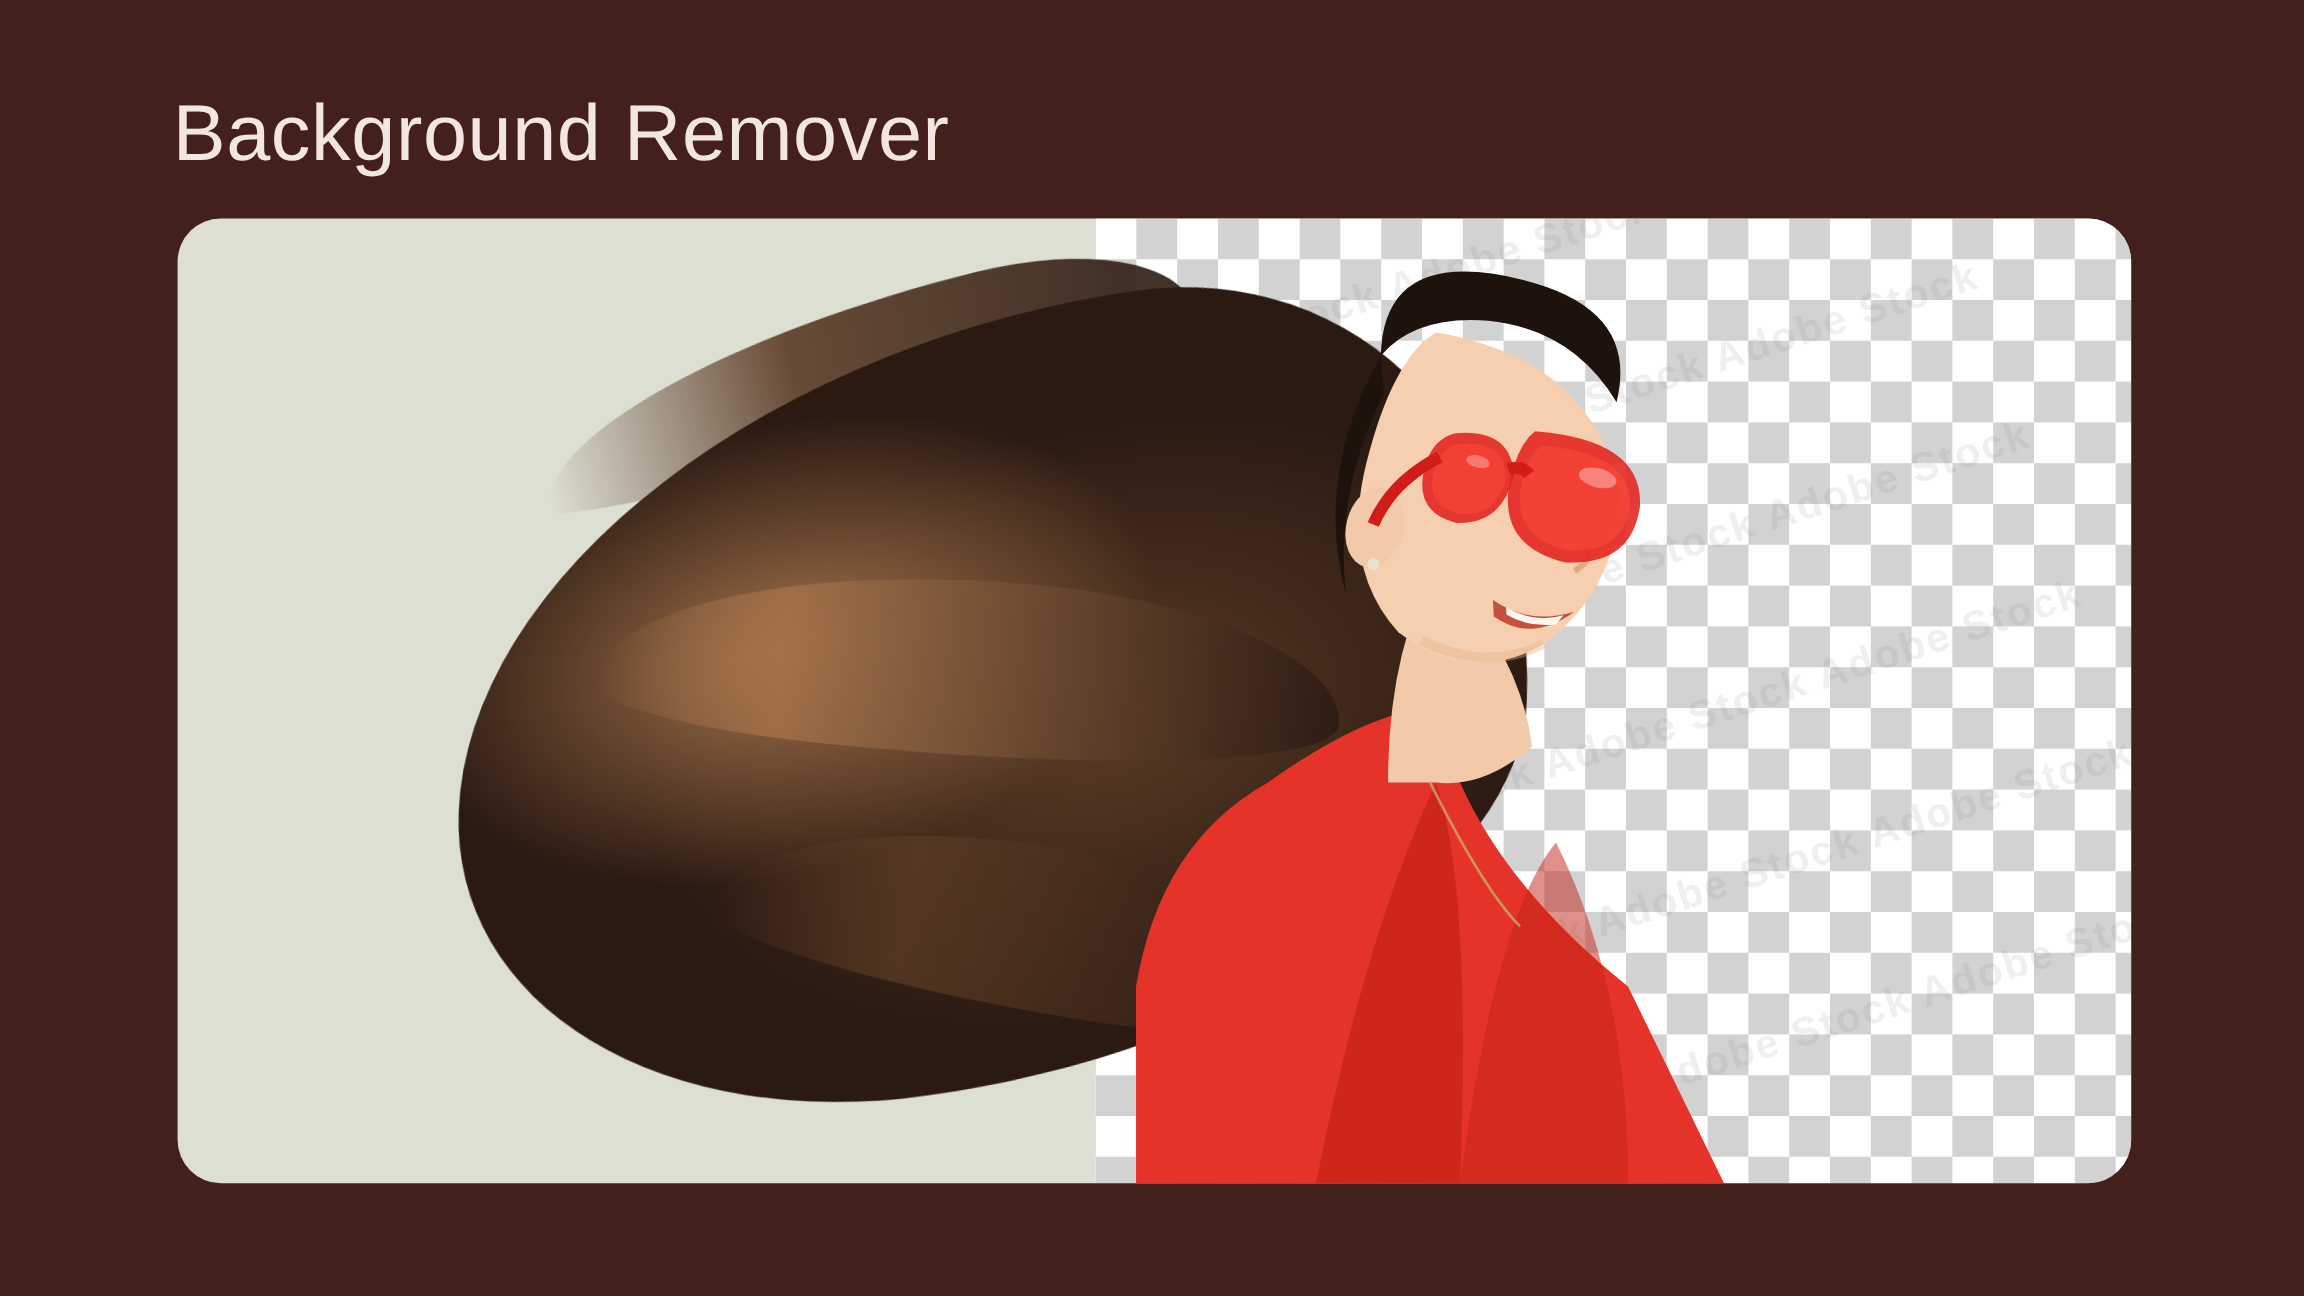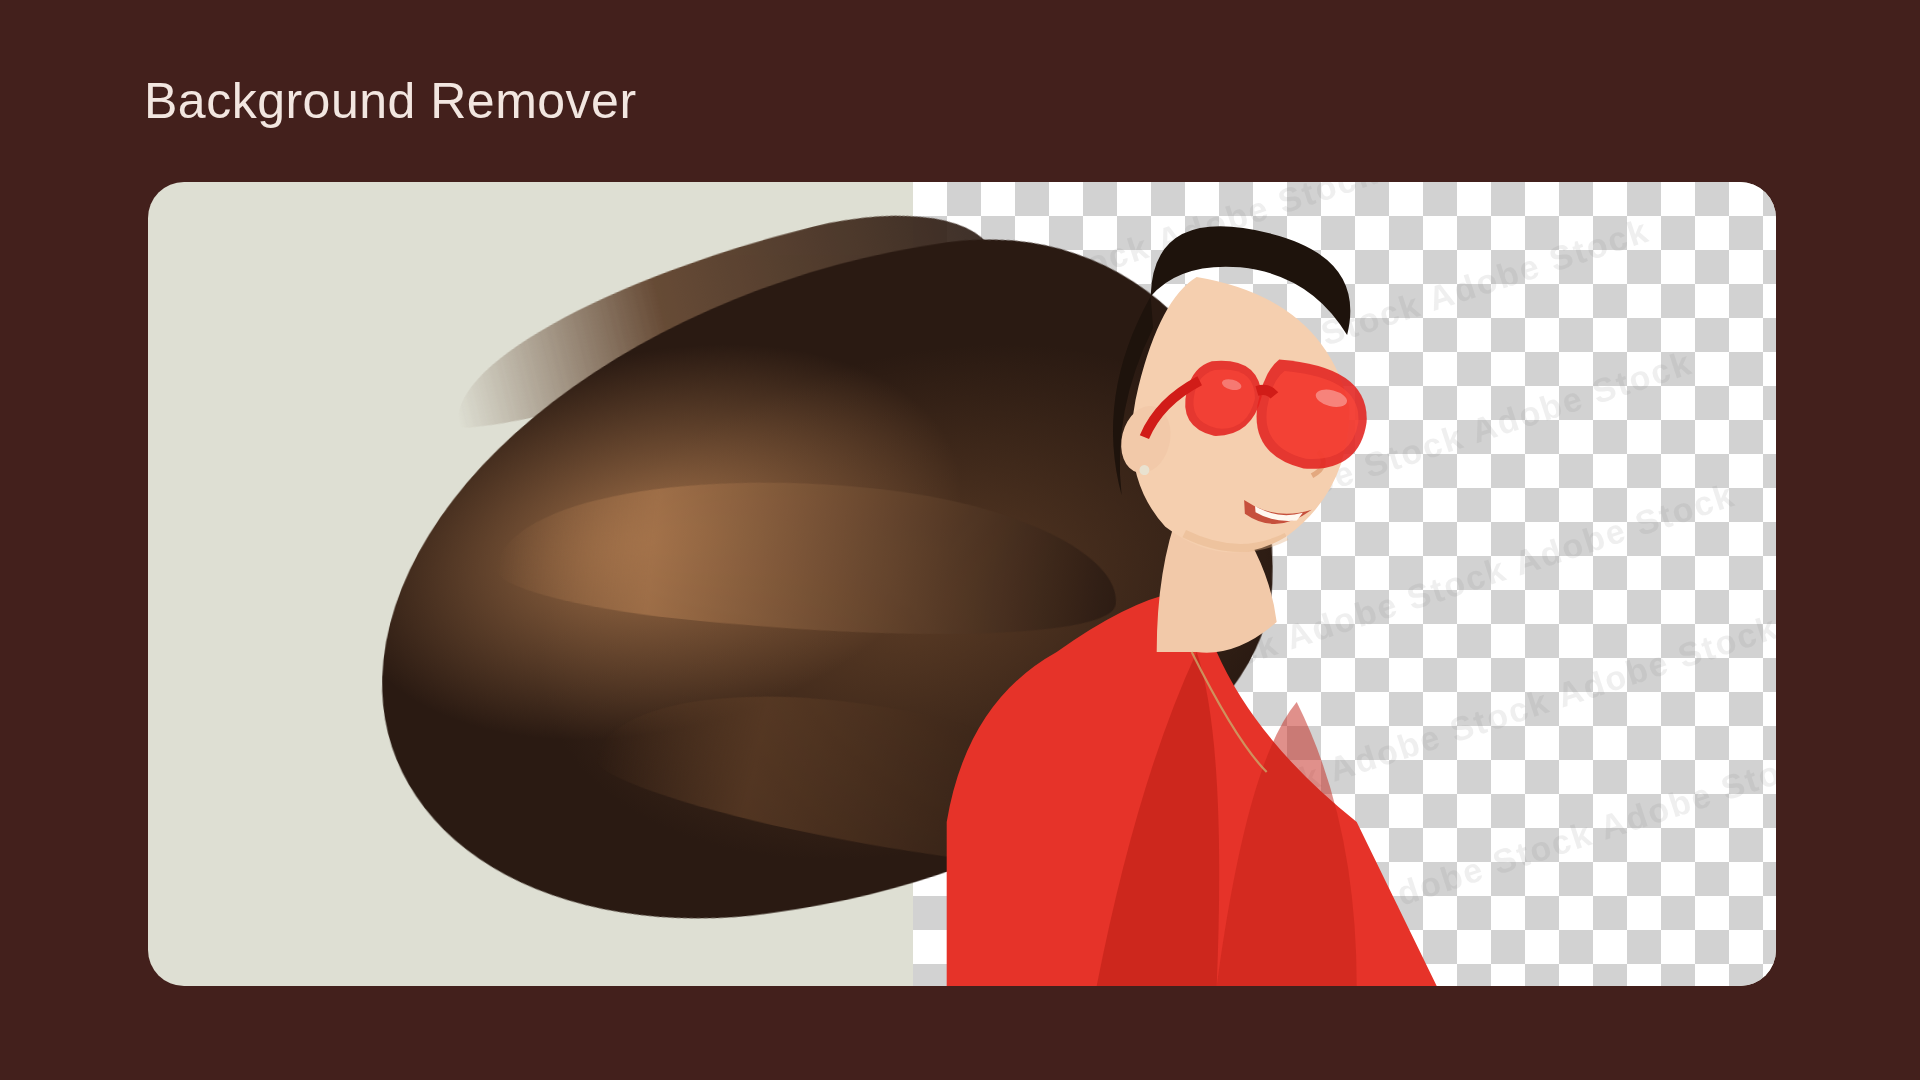--- a/index.html
+++ b/index.html
@@ -23,21 +23,21 @@
     background:var(--page-bg);
     font-family:"Segoe UI","Helvetica Neue",Arial,sans-serif;
     font-weight:300;
     overflow:hidden;
     position:relative;
   }
   .title{
     position:absolute;
     left:144px; top:72px;
     color:var(--title-color);
-    font-size:50px;
+    font-size:66px;
     font-weight:300;
     letter-spacing:0.5px;
   }
   .panel{
     position:absolute;
     left:148px; top:182px;
     width:1628px; height:804px;
     border-radius:var(--panel-radius);
     overflow:hidden;
     background:var(--panel-left-bg);

